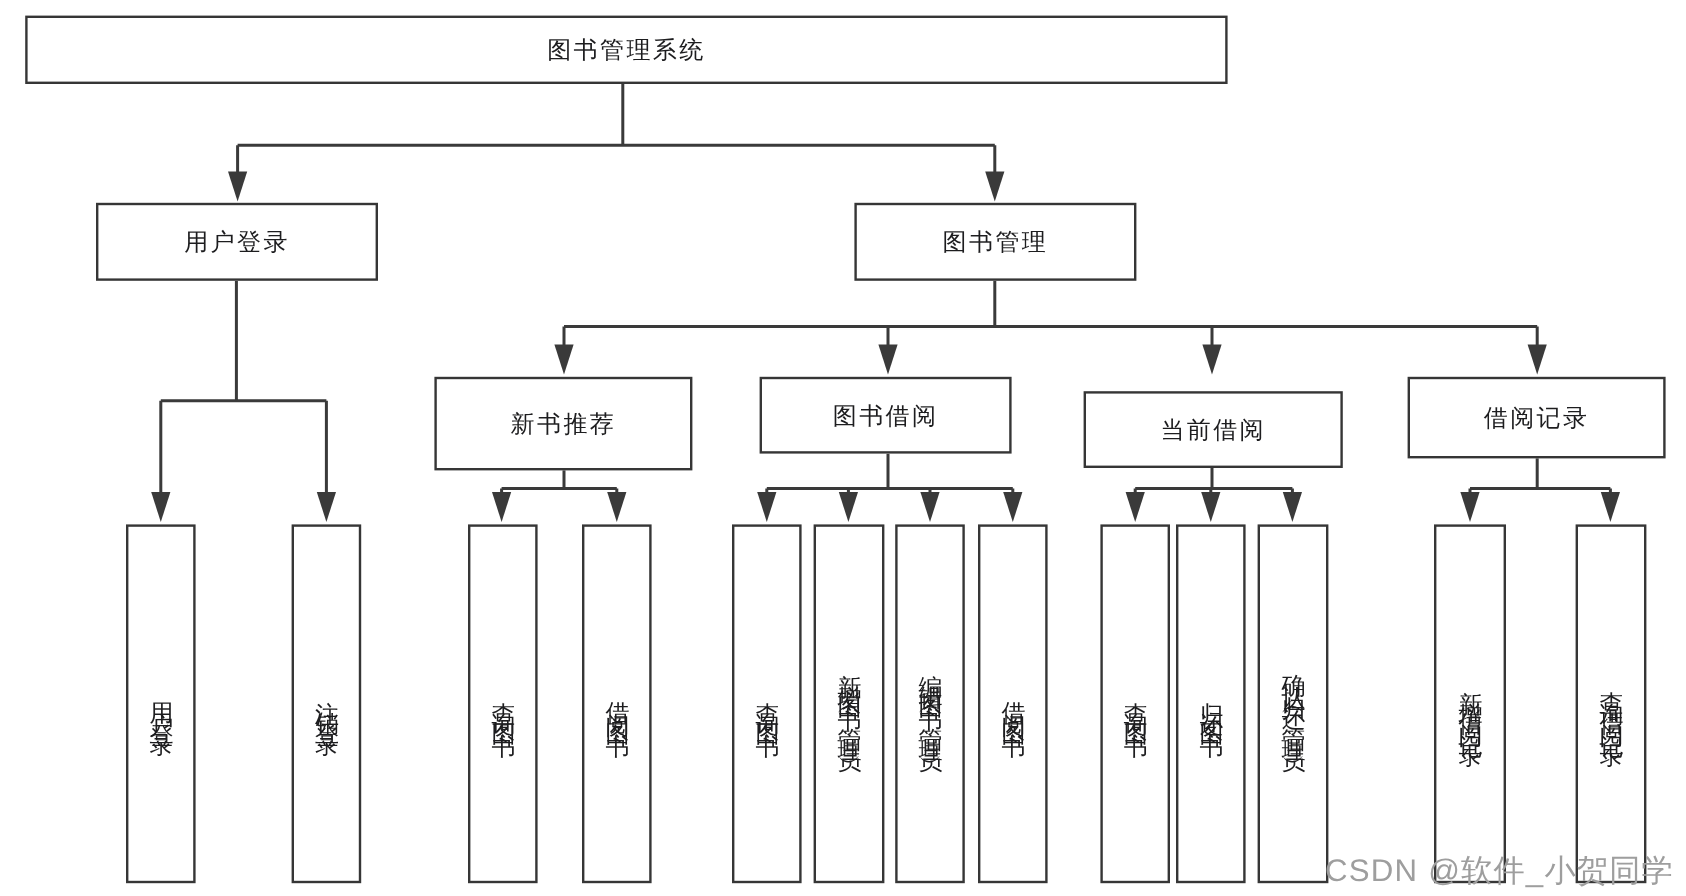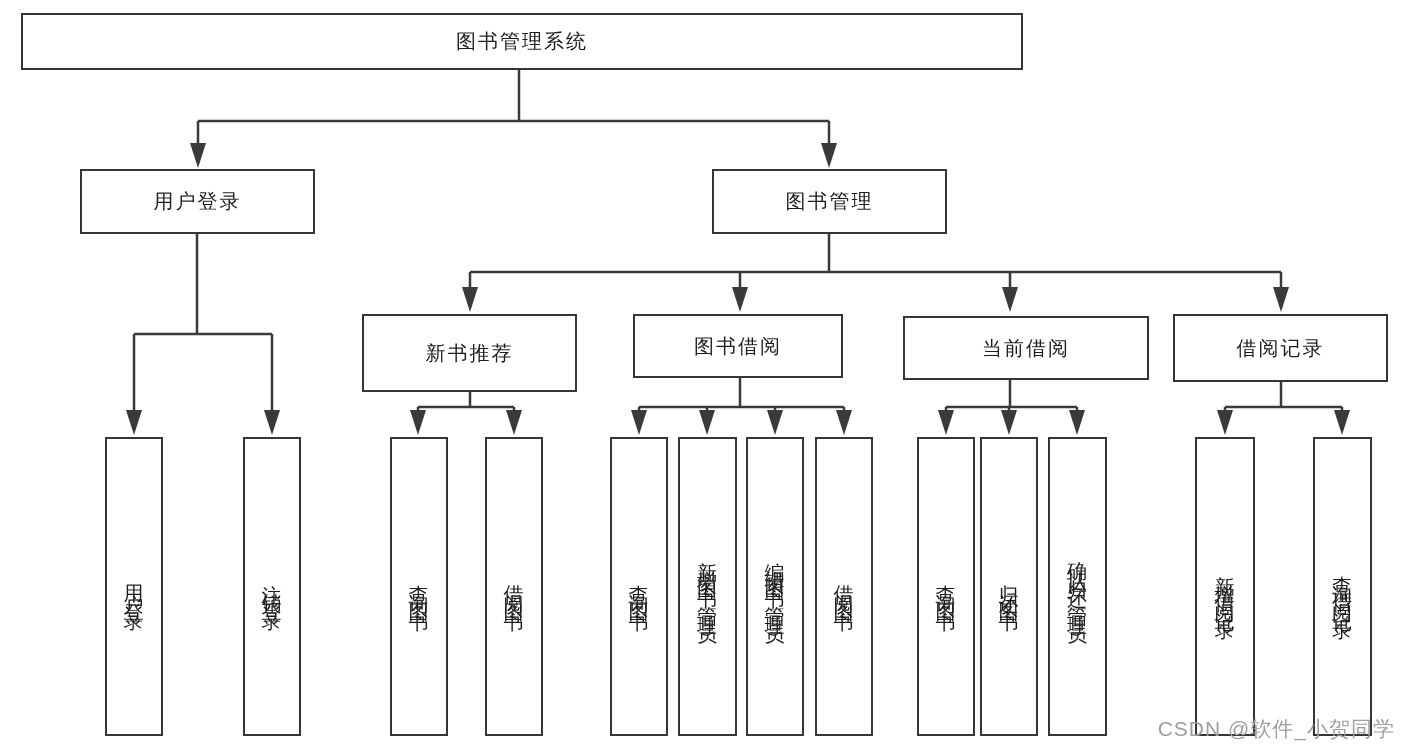--- a/index.html
+++ b/index.html
@@ -58,21 +58,21 @@
     font-weight: 500;
     letter-spacing: 9px;
     line-height: 1.1;
     color: #1d1d1f;
     max-height: 287px;
   }
   .watermark {
     position: absolute;
     right: 10px;
     bottom: 4px;
-    font-size: 21px;
+    font-size: 26px;
     color: #9e9e9e;
     letter-spacing: 1px;
     z-index: 2;
     white-space: nowrap;
   }
 </style>
 </head>
 <body>
 
 <div id="stage">
@@ -130,21 +130,21 @@
   <div class="hnode" style="left:712px; top:169px; width:235px; height:65px">
     <span>图书管理</span>
   </div>
 
   <div class="hnode" style="left:362px; top:314px; width:215px; height:78px">
     <span>新书推荐</span>
   </div>
   <div class="hnode" style="left:633px; top:314px; width:210px; height:64px">
     <span>图书借阅</span>
   </div>
-  <div class="hnode" style="left:903px; top:316px; width:246px; height:64px">
+  <div class="hnode" style="left:903px; top:326px; width:216px; height:64px">
     <span>当前借阅</span>
   </div>
   <div class="hnode" style="left:1173px; top:314px; width:215px; height:68px">
     <span>借阅记录</span>
   </div>
 
   <div class="vnode" style="left:105px; width:58px">
     <span>用户登录</span>
   </div>
   <div class="vnode" style="left:243px; width:58px">

